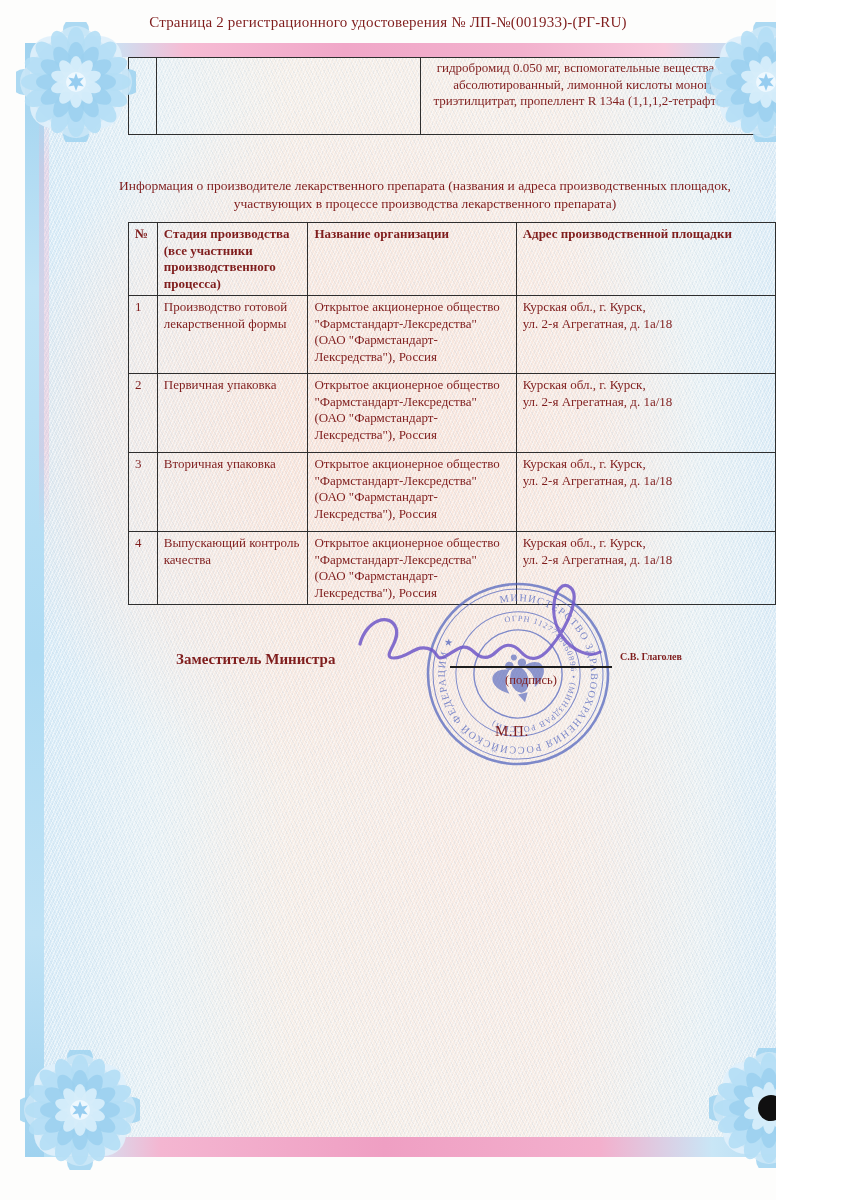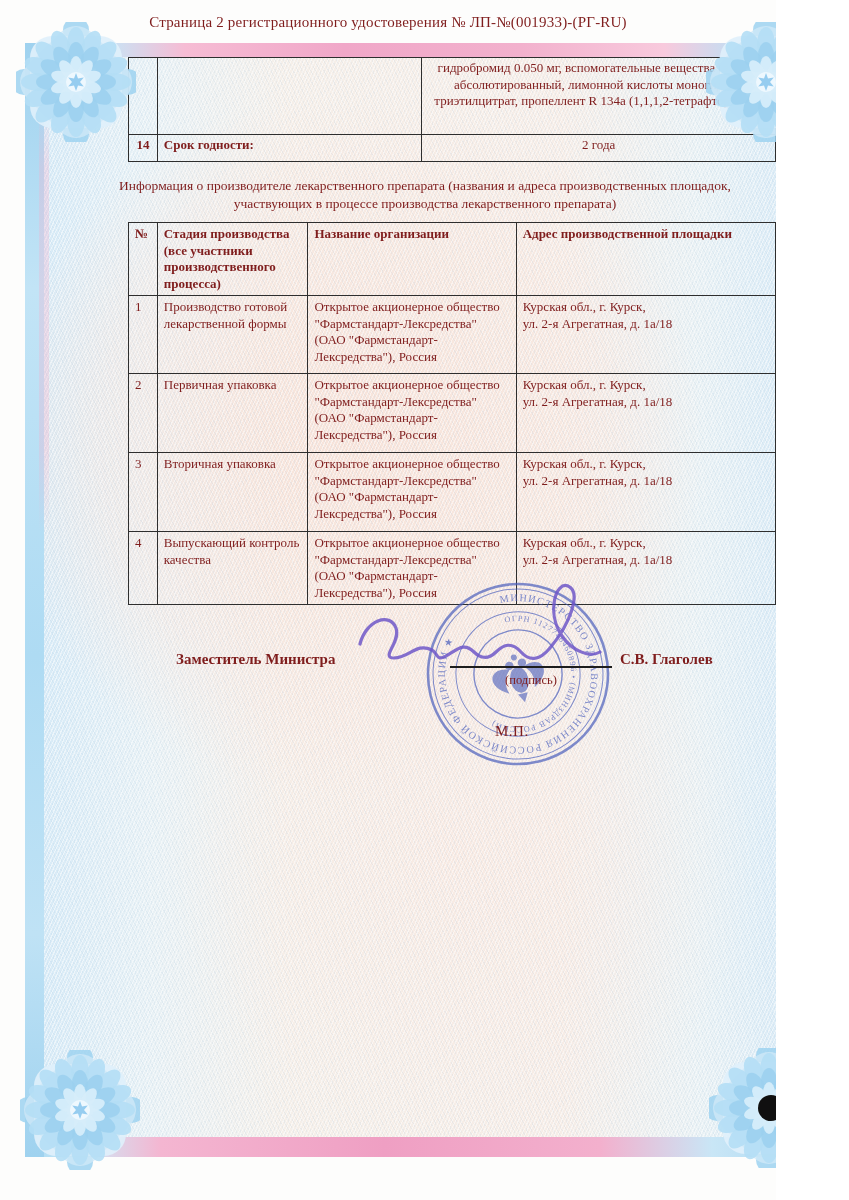--- a/index.html
+++ b/index.html
@@ -56,21 +56,21 @@
   .main-table td{padding:3px 6px;}
   .main-table .hdr td{height:66px;font-weight:bold;}
   .main-table .r1 td{height:71px;}
   .main-table .r2 td{height:72px;}
   .main-table .r3 td{height:72px;}
   .main-table .r4 td{height:64px;}
   .addr-line{display:block;}
 
   
   .sig-title{position:absolute;left:128px;top:651px;font-size:15px;font-weight:bold;z-index:2;margin-left:48px;}
-  .sig-name{position:absolute;left:620px;top:651px;font-size:15px;font-weight:bold;z-index:5;}
+  .sig-name{position:absolute;left:620px;top:651px;font-size:10px;font-weight:bold;z-index:5;}
   .sig-line{position:absolute;left:450px;top:666px;width:162px;height:2px;background:#1d1d1d;z-index:5;}
   .sig-caption{position:absolute;left:450px;top:673px;width:162px;text-align:center;
                font-size:12.5px;z-index:5;}
   .seal-abbr{position:absolute;left:495px;top:723px;width:80px;text-align:left;
              font-size:15px;letter-spacing:.5px;z-index:5;}
   .stamp{position:absolute;left:418px;top:574px;width:200px;height:200px;z-index:4;opacity:.88;}
   .signature-svg{position:absolute;left:338px;top:578px;width:290px;height:110px;z-index:5;}
 
   
   .rosette{position:absolute;width:120px;height:120px;z-index:3;}
@@ -100,25 +100,20 @@
     <colgroup>
         <col class="c-num">
         <col class="c-label">
         <col class="c-val">
       </colgroup>
     <tbody>
         <tr class="rowA">
       <td></td>
       <td></td>
       <td class="cell-center">гидробромид 0.050 мг, вспомогательные вещества (этанол абсолютированный, лимонной кислоты моногидрат, триэтилцитрат, пропеллент R 134a (1,1,1,2-тетрафторэтан))</td>
-    </tr>
-    <tr class="rowB">
-      <td class="bold cell-center">14</td>
-      <td class="bold">Срок годности:</td>
-      <td class="cell-center">2 года</td>
     </tr>
   </tbody>
     </table>
 
   <div class="intro">Информация о производителе лекарственного препарата (названия и адреса производственных площадок, участвующих в процессе производства лекарственного препарата)</div>
 
   <table class="main-table">
     <colgroup>
         <col class="c1">
         <col class="c2">

